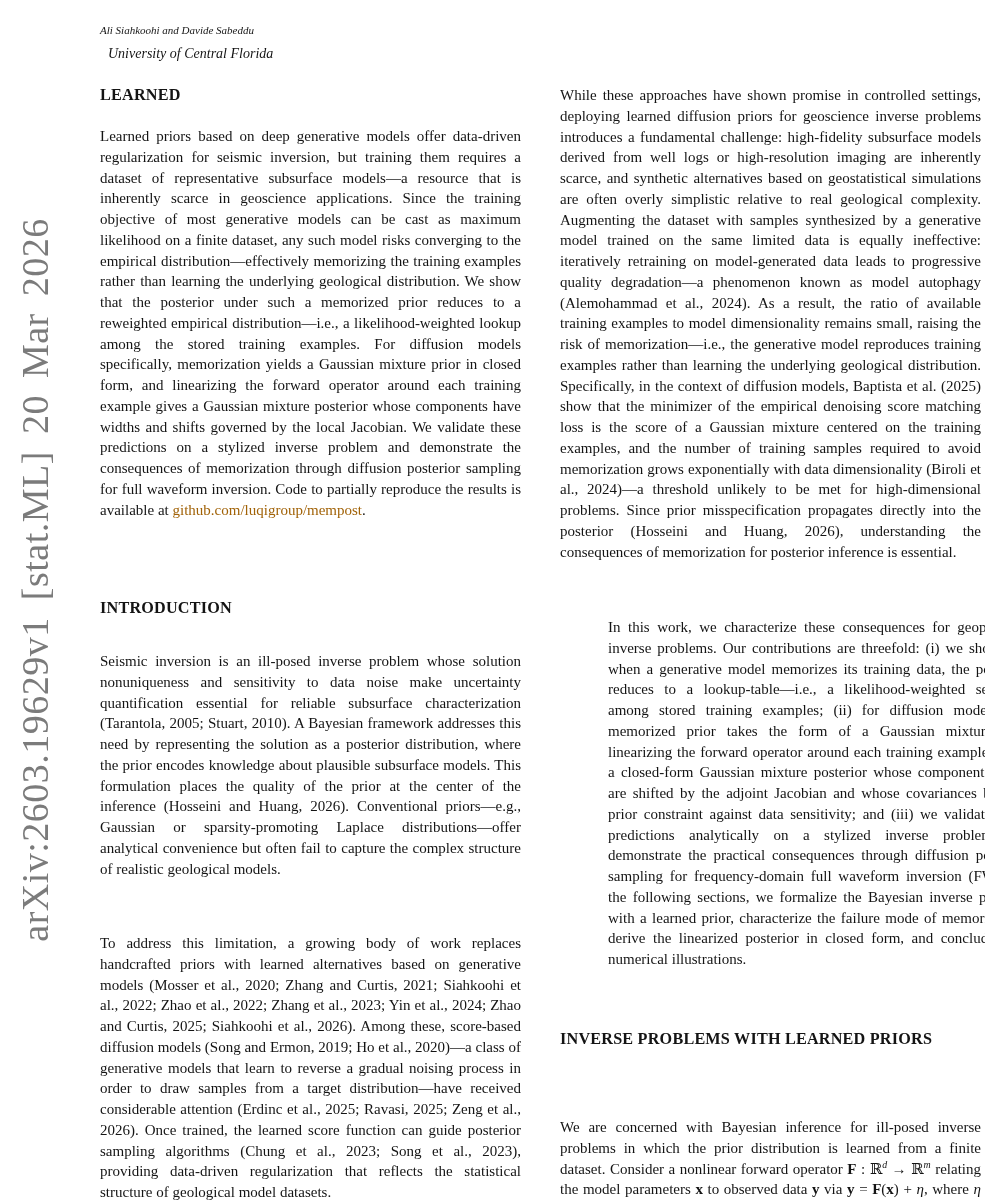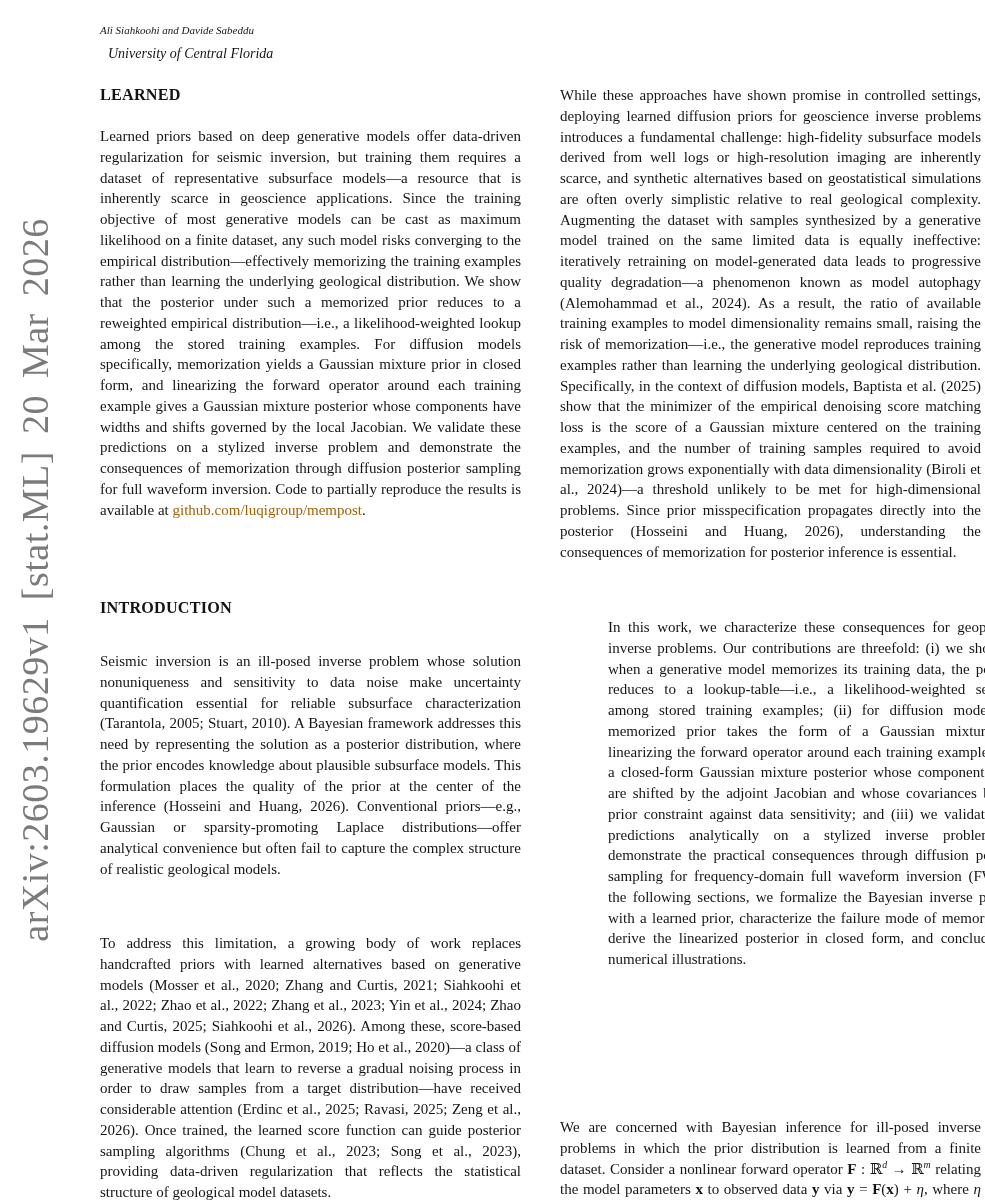--- a/index.html
+++ b/index.html
@@ -100,15 +100,16 @@
   <div class="heading lcol pos-sum-head">LEARNED</div>
   <div class="block lcol pos-sum-para"><span>Learned priors based on deep generative models offer data-driven regularization for seismic inversion, but training them requires a dataset of representative subsurface models—a resource that is inherently scarce in geoscience applications. Since the training objective of most generative models can be cast as maximum likelihood on a finite dataset, any such model risks converging to the empirical distribution—effectively memorizing the training examples rather than learning the underlying geological distribution. We show that the posterior under such a memorized prior reduces to a reweighted empirical distribution—i.e., a likelihood-weighted lookup among the stored training examples. For diffusion models specifically, memorization yields a Gaussian mixture prior in closed form, and linearizing the forward operator around each training example gives a Gaussian mixture posterior whose components have widths and shifts governed by the local Jacobian. We validate these predictions on a stylized inverse problem and demonstrate the consequences of memorization through diffusion posterior sampling for full waveform inversion. Code to partially reproduce the results is available at </span><span class="seg-link">github.com/luqigroup/mempost</span><span>.</span></div>
 
   <div class="heading lcol pos-intro-head">INTRODUCTION</div>
   <div class="block lcol pos-intro-p1"><span>Seismic inversion is an ill-posed inverse problem whose solution nonuniqueness and sensitivity to data noise make uncertainty quantification essential for reliable subsurface characterization (Tarantola, 2005; Stuart, 2010). A Bayesian framework addresses this need by representing the solution as a posterior distribution, where the prior encodes knowledge about plausible subsurface models. This formulation places the quality of the prior at the center of the inference (Hosseini and Huang, 2026). Conventional priors—e.g., Gaussian or sparsity-promoting Laplace distributions—offer analytical convenience but often fail to capture the complex structure of realistic geological models.</span></div>
   <div class="block lcol pos-intro-p2"><span>To address this limitation, a growing body of work replaces handcrafted priors with learned alternatives based on generative models (Mosser et al., 2020; Zhang and Curtis, 2021; Siahkoohi et al., 2022; Zhao et al., 2022; Zhang et al., 2023; Yin et al., 2024; Zhao and Curtis, 2025; Siahkoohi et al., 2026). Among these, score-based diffusion models (Song and Ermon, 2019; Ho et al., 2020)—a class of generative models that learn to reverse a gradual noising process in order to draw samples from a target distribution—have received considerable attention (Erdinc et al., 2025; Ravasi, 2025; Zeng et al., 2026). Once trained, the learned score function can guide posterior sampling algorithms (Chung et al., 2023; Song et al., 2023), providing data-driven regularization that reflects the statistical structure of geological model datasets.</span></div>
 
   <div class="block rcol pos-r-p1"><span>While these approaches have shown promise in controlled settings, deploying learned diffusion priors for geoscience inverse problems introduces a fundamental challenge: high-fidelity subsurface models derived from well logs or high-resolution imaging are inherently scarce, and synthetic alternatives based on geostatistical simulations are often overly simplistic relative to real geological complexity. Augmenting the dataset with samples synthesized by a generative model trained on the same limited data is equally ineffective: iteratively retraining on model-generated data leads to progressive quality degradation—a phenomenon known as model autophagy (Alemohammad et al., 2024). As a result, the ratio of available training examples to model dimensionality remains small, raising the risk of memorization—i.e., the generative model reproduces training examples rather than learning the underlying geological distribution. Specifically, in the context of diffusion models, Baptista et al. (2025) show that the minimizer of the empirical denoising score matching loss is the score of a Gaussian mixture centered on the training examples, and the number of training samples required to avoid memorization grows exponentially with data dimensionality (Biroli et al., 2024)—a threshold unlikely to be met for high-dimensional problems. Since prior misspecification propagates directly into the posterior (Hosseini and Huang, 2026), understanding the consequences of memorization for posterior inference is essential.</span></div>
   <div class="block rcol pos-r-p2"><span>In this work, we characterize these consequences for geophysical inverse problems. Our contributions are threefold: (i) we show that when a generative model memorizes its training data, the posterior reduces to a lookup-table—i.e., a likelihood-weighted selection among stored training examples; (ii) for diffusion models, the memorized prior takes the form of a Gaussian mixture, and linearizing the forward operator around each training example yields a closed-form Gaussian mixture posterior whose component means are shifted by the adjoint Jacobian and whose covariances balance prior constraint against data sensitivity; and (iii) we validate these predictions analytically on a stylized inverse problem and demonstrate the practical consequences through diffusion posterior sampling for frequency-domain full waveform inversion (FWI). In the following sections, we formalize the Bayesian inverse problem with a learned prior, characterize the failure mode of memorization, derive the linearized posterior in closed form, and conclude with numerical illustrations.</span></div>
 
+  <div class="heading rcol pos-inv-head">INVERSE PROBLEMS WITH LEARNED PRIORS</div>
   <div class="block rcol pos-r-p3"><span>We are concerned with Bayesian inference for ill-posed inverse problems in which the prior distribution is learned from a finite dataset. Consider a nonlinear forward operator </span><span class="seg-b">F</span><span> : </span><span class="seg-bb">ℝ</span><span class="seg-i seg-sup">d</span><span> → </span><span class="seg-bb">ℝ</span><span class="seg-i seg-sup">m</span><span> relating the model parameters </span><span class="seg-b">x</span><span> to observed data </span><span class="seg-b">y</span><span> via </span><span class="seg-b">y</span><span> = </span><span class="seg-b">F</span><span>(</span><span class="seg-b">x</span><span>) + </span><span class="seg-i">η</span><span>, where </span><span class="seg-i">η</span><span> ∼ </span><span class="seg-scr">N</span><span>(</span><span class="seg-b">0</span><span>, </span><span class="seg-i">γ</span><span class="seg-sup">2</span><span class="seg-b">I</span><span>) and </span><span class="seg-i">γ</span><span class="seg-sup">2</span><span> is the noise variance. In FWI, for instance, </span><span class="seg-b">x</span><span> is the subsurface velocity model and </span><span class="seg-b">F</span></div>
 
 </div>
 
 </body></html>

